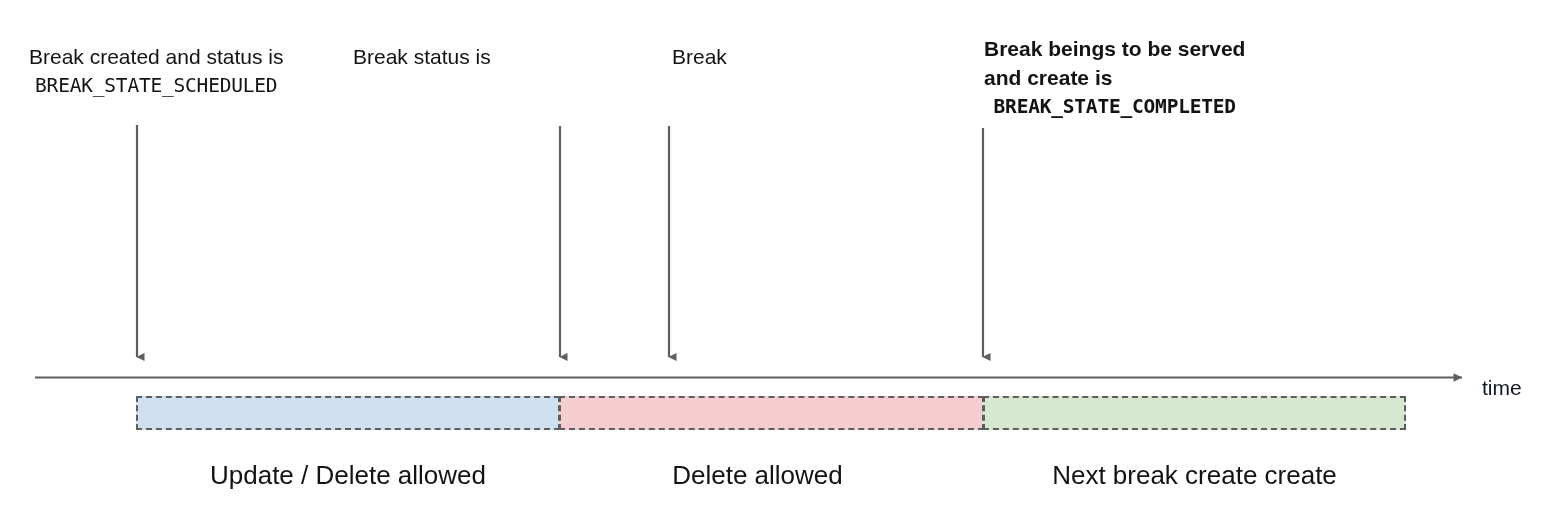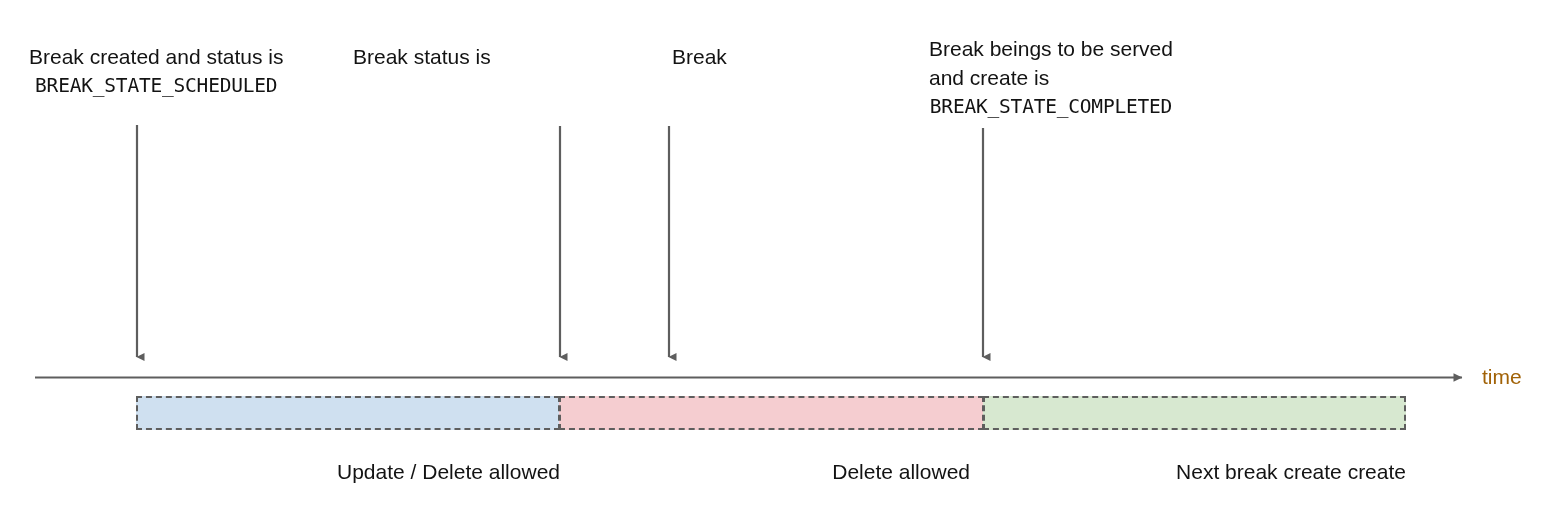--- a/index.html
+++ b/index.html
@@ -41,58 +41,58 @@
     font-family: "DejaVu Sans Mono", monospace;
     font-size: 19.5px;
     letter-spacing: -0.2px;
     color: #131313;
     text-align: center;
   }
 
   #ann-0 { left: 29px;  top: 42px;  }
   #ann-1 { left: 353px; top: 42px;  }
   #ann-2 { left: 672px; top: 42px;  }
-  #ann-3 { left: 929px; top: 34px;  }
+  #ann-3 { left: 984px; top: 34px; font-weight: bold;  }
 
   
   #drawing {
     position: absolute;
     left: 0;
     top: 0;
     width: 1558px;
     height: 520px;
     pointer-events: none;
   }
 
   
   #time-label {
     position: absolute;
     left: 1482px;
-    top: 365px;
+    top: 376px;
     font-size: 21px;
-    color: #a16207;
+    color: #0f172a;
     white-space: nowrap;
   }
 
   
   .phase-bar {
     position: absolute;
     top: 396px;
     height: 34px;
     box-sizing: border-box;
     border: 2px dashed #5e5e5e;
   }
 
   
   .phase-caption {
     position: absolute;
     top: 460px;
-    font-size: 21px;
+    font-size: 26px;
     color: #131313;
-    text-align: right;
+    text-align: center;
     white-space: nowrap;
   }
 </style>
 </head>
 <body>
 
 <div id="diagram">
 
   <div class="annotation" id="ann-0">
     <span class="ann-line ann-prose">Break created and status is</span>

